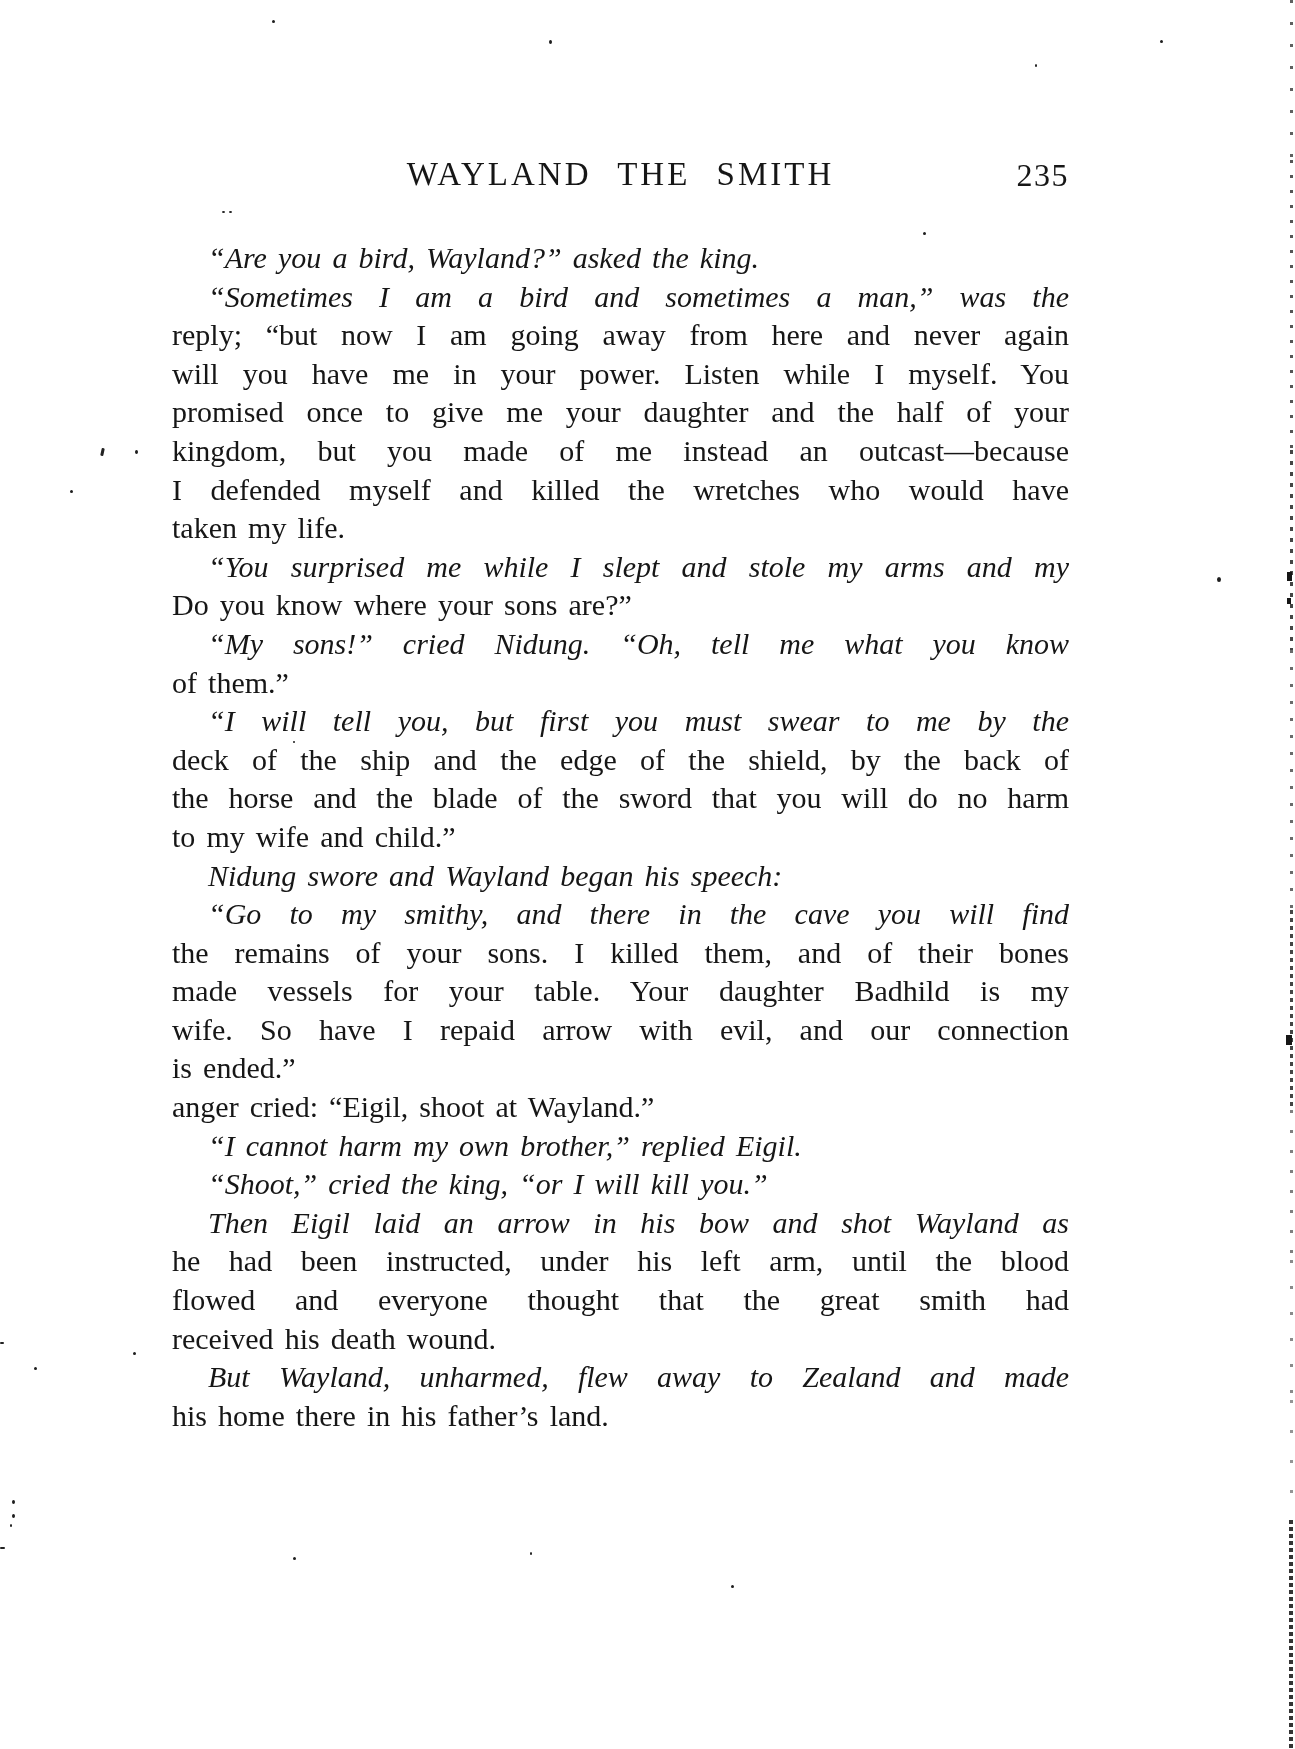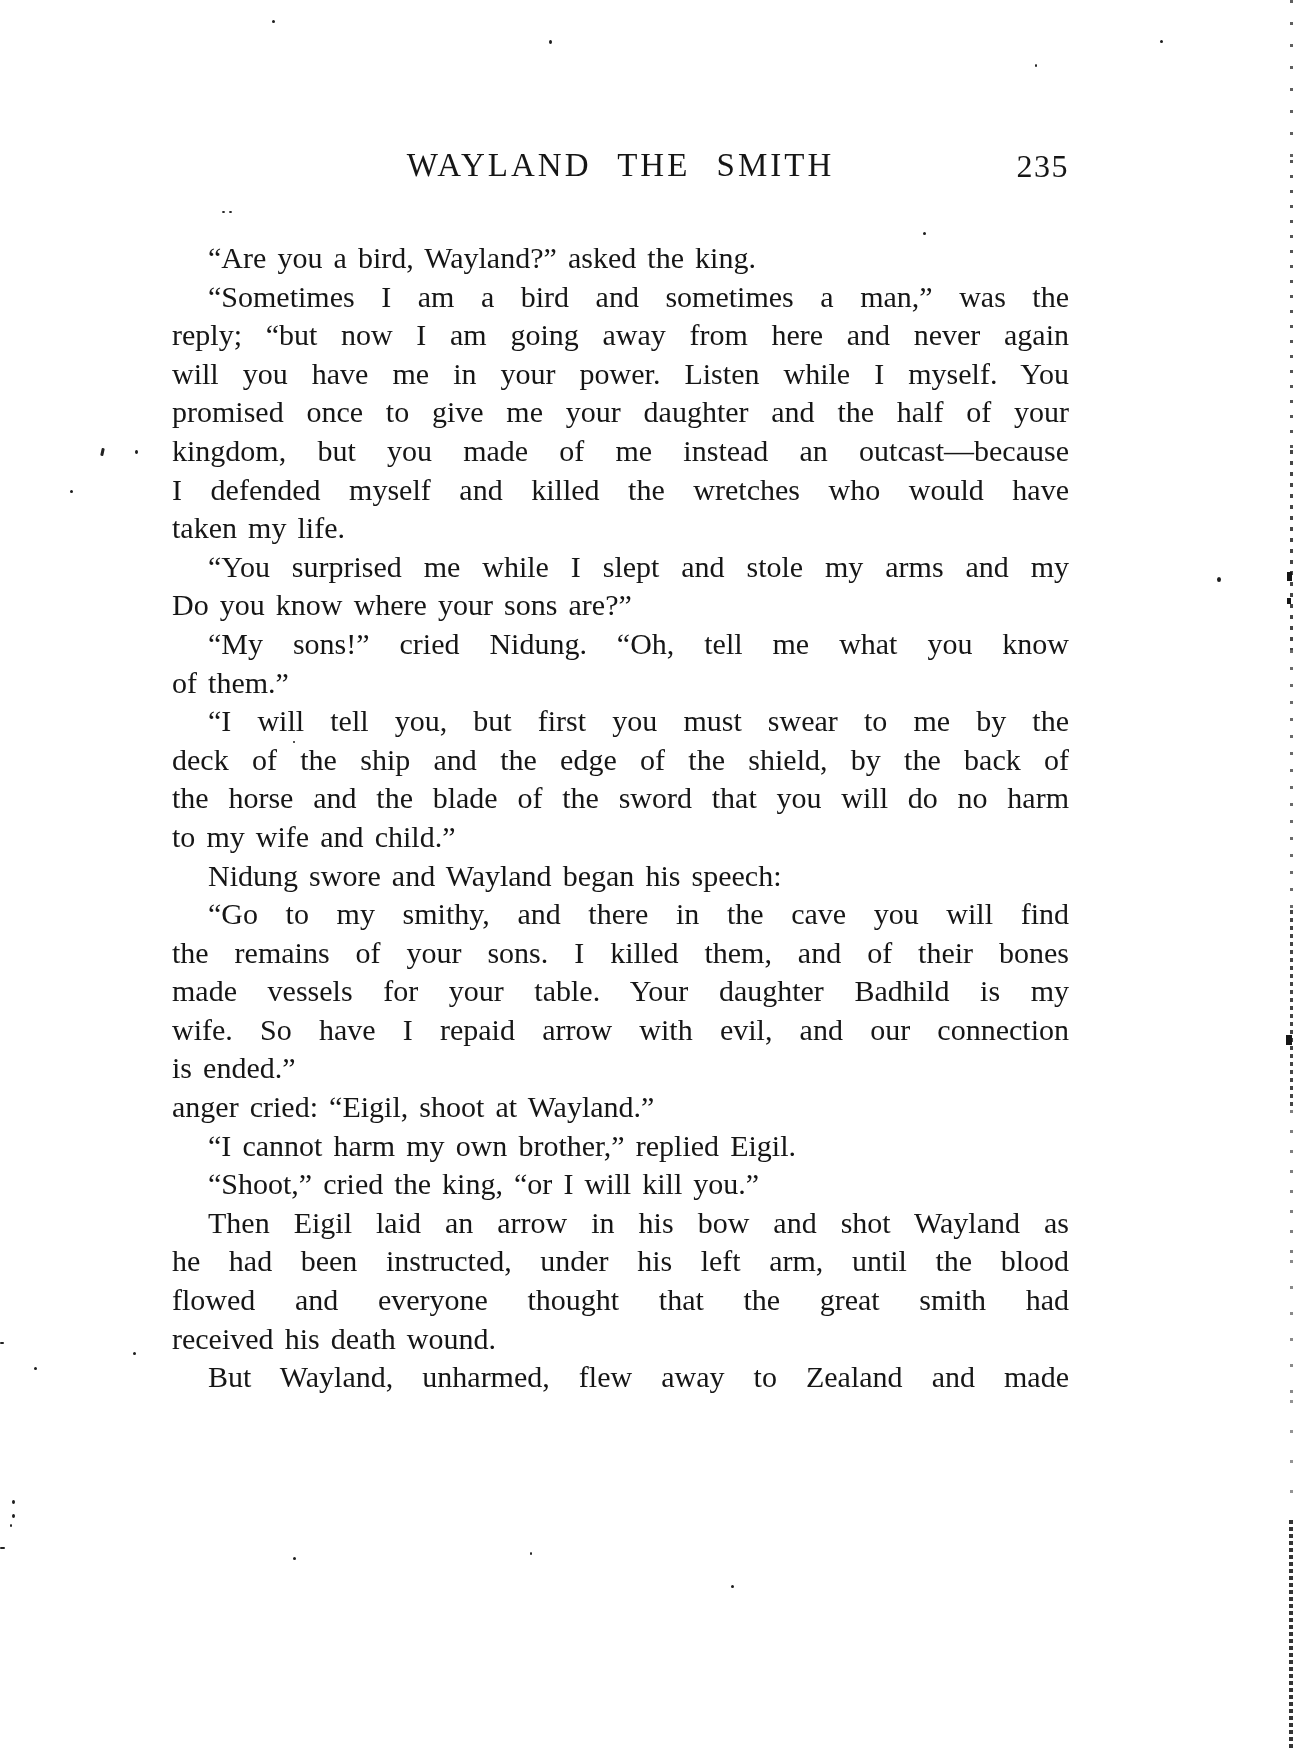--- a/index.html
+++ b/index.html
@@ -7,21 +7,21 @@
     width: 1295px; height: 1749px;
     background: #ffffff;
     position: relative;
     overflow: hidden;
     font-family: "Liberation Serif", "DejaVu Serif", serif;
     color: #161616;
   }
   .page { position: absolute; inset: 0; }
 
   
-  .header { position: absolute; left: 172px; top: 147px; width: 897px; height: 44px; text-decoration: underline; }
+  .header { position: absolute; left: 172px; top: 156px; width: 897px; height: 44px; text-decoration: underline; }
   .title {
     position: absolute; left: 0; right: 0; top: 0;
     text-align: center;
     font-size: 33px; letter-spacing: 3px; word-spacing: 15px;
     white-space: nowrap;
   }
   .pagenum {
     position: absolute; right: 0; top: 1px;
     font-size: 32px; letter-spacing: 1.5px;
   }
@@ -30,21 +30,21 @@
   .text {
     position: absolute; left: 172px; top: 239px; width: 897px;
     font-size: 30px; line-height: 38.6px;
   }
   .para { margin: 0; }
   .line {
     text-align: justify;
     text-align-last: justify;
     height: 38.6px; overflow: visible;
   }
-  .line.indent { text-indent: 36px; }
+  .line.indent { text-indent: 36px; font-style: italic; }
   .line.last { text-align-last: left; word-spacing: 0.12em; }
 
   
   .sp { position: absolute; background: #1d1d1d; border-radius: 50%; }
   .tick { position: absolute; background: #222; border-radius: 1px; }
   .edge {
     position: absolute; right: 2px; width: 3px;
     background: repeating-linear-gradient(to bottom, #2a2a2a 0 3px, transparent 3px 16px);
   }
   .blob { position: absolute; background: #161616; }
@@ -118,20 +118,21 @@
 
     <div class="para">
       <div class="line indent">Then Eigil laid an arrow in his bow and shot Wayland as</div>
       <div class="line">he had been instructed, under his left arm, until the blood</div>
       <div class="line">flowed and everyone thought that the great smith had</div>
       <div class="line last">received his death wound.</div>
     </div>
 
     <div class="para">
       <div class="line indent">But Wayland, unharmed, flew away to Zealand and made</div>
+      <div class="line last">his home there in his father’s land.</div>
     </div>
 
   </div>
 
   <div class="sp" style="left:272px; top:20px; width:3px; height:3px;"></div>
   <div class="sp" style="left:549px; top:40px; width:3px; height:4px;"></div>
   <div class="sp" style="left:1160px; top:40px; width:3px; height:3px;"></div>
   <div class="sp" style="left:1035px; top:64px; width:2px; height:3px;"></div>
   <div class="sp" style="left:222px; top:211px; width:3px; height:2px;"></div>
   <div class="sp" style="left:229px; top:211px; width:3px; height:2px;"></div>

